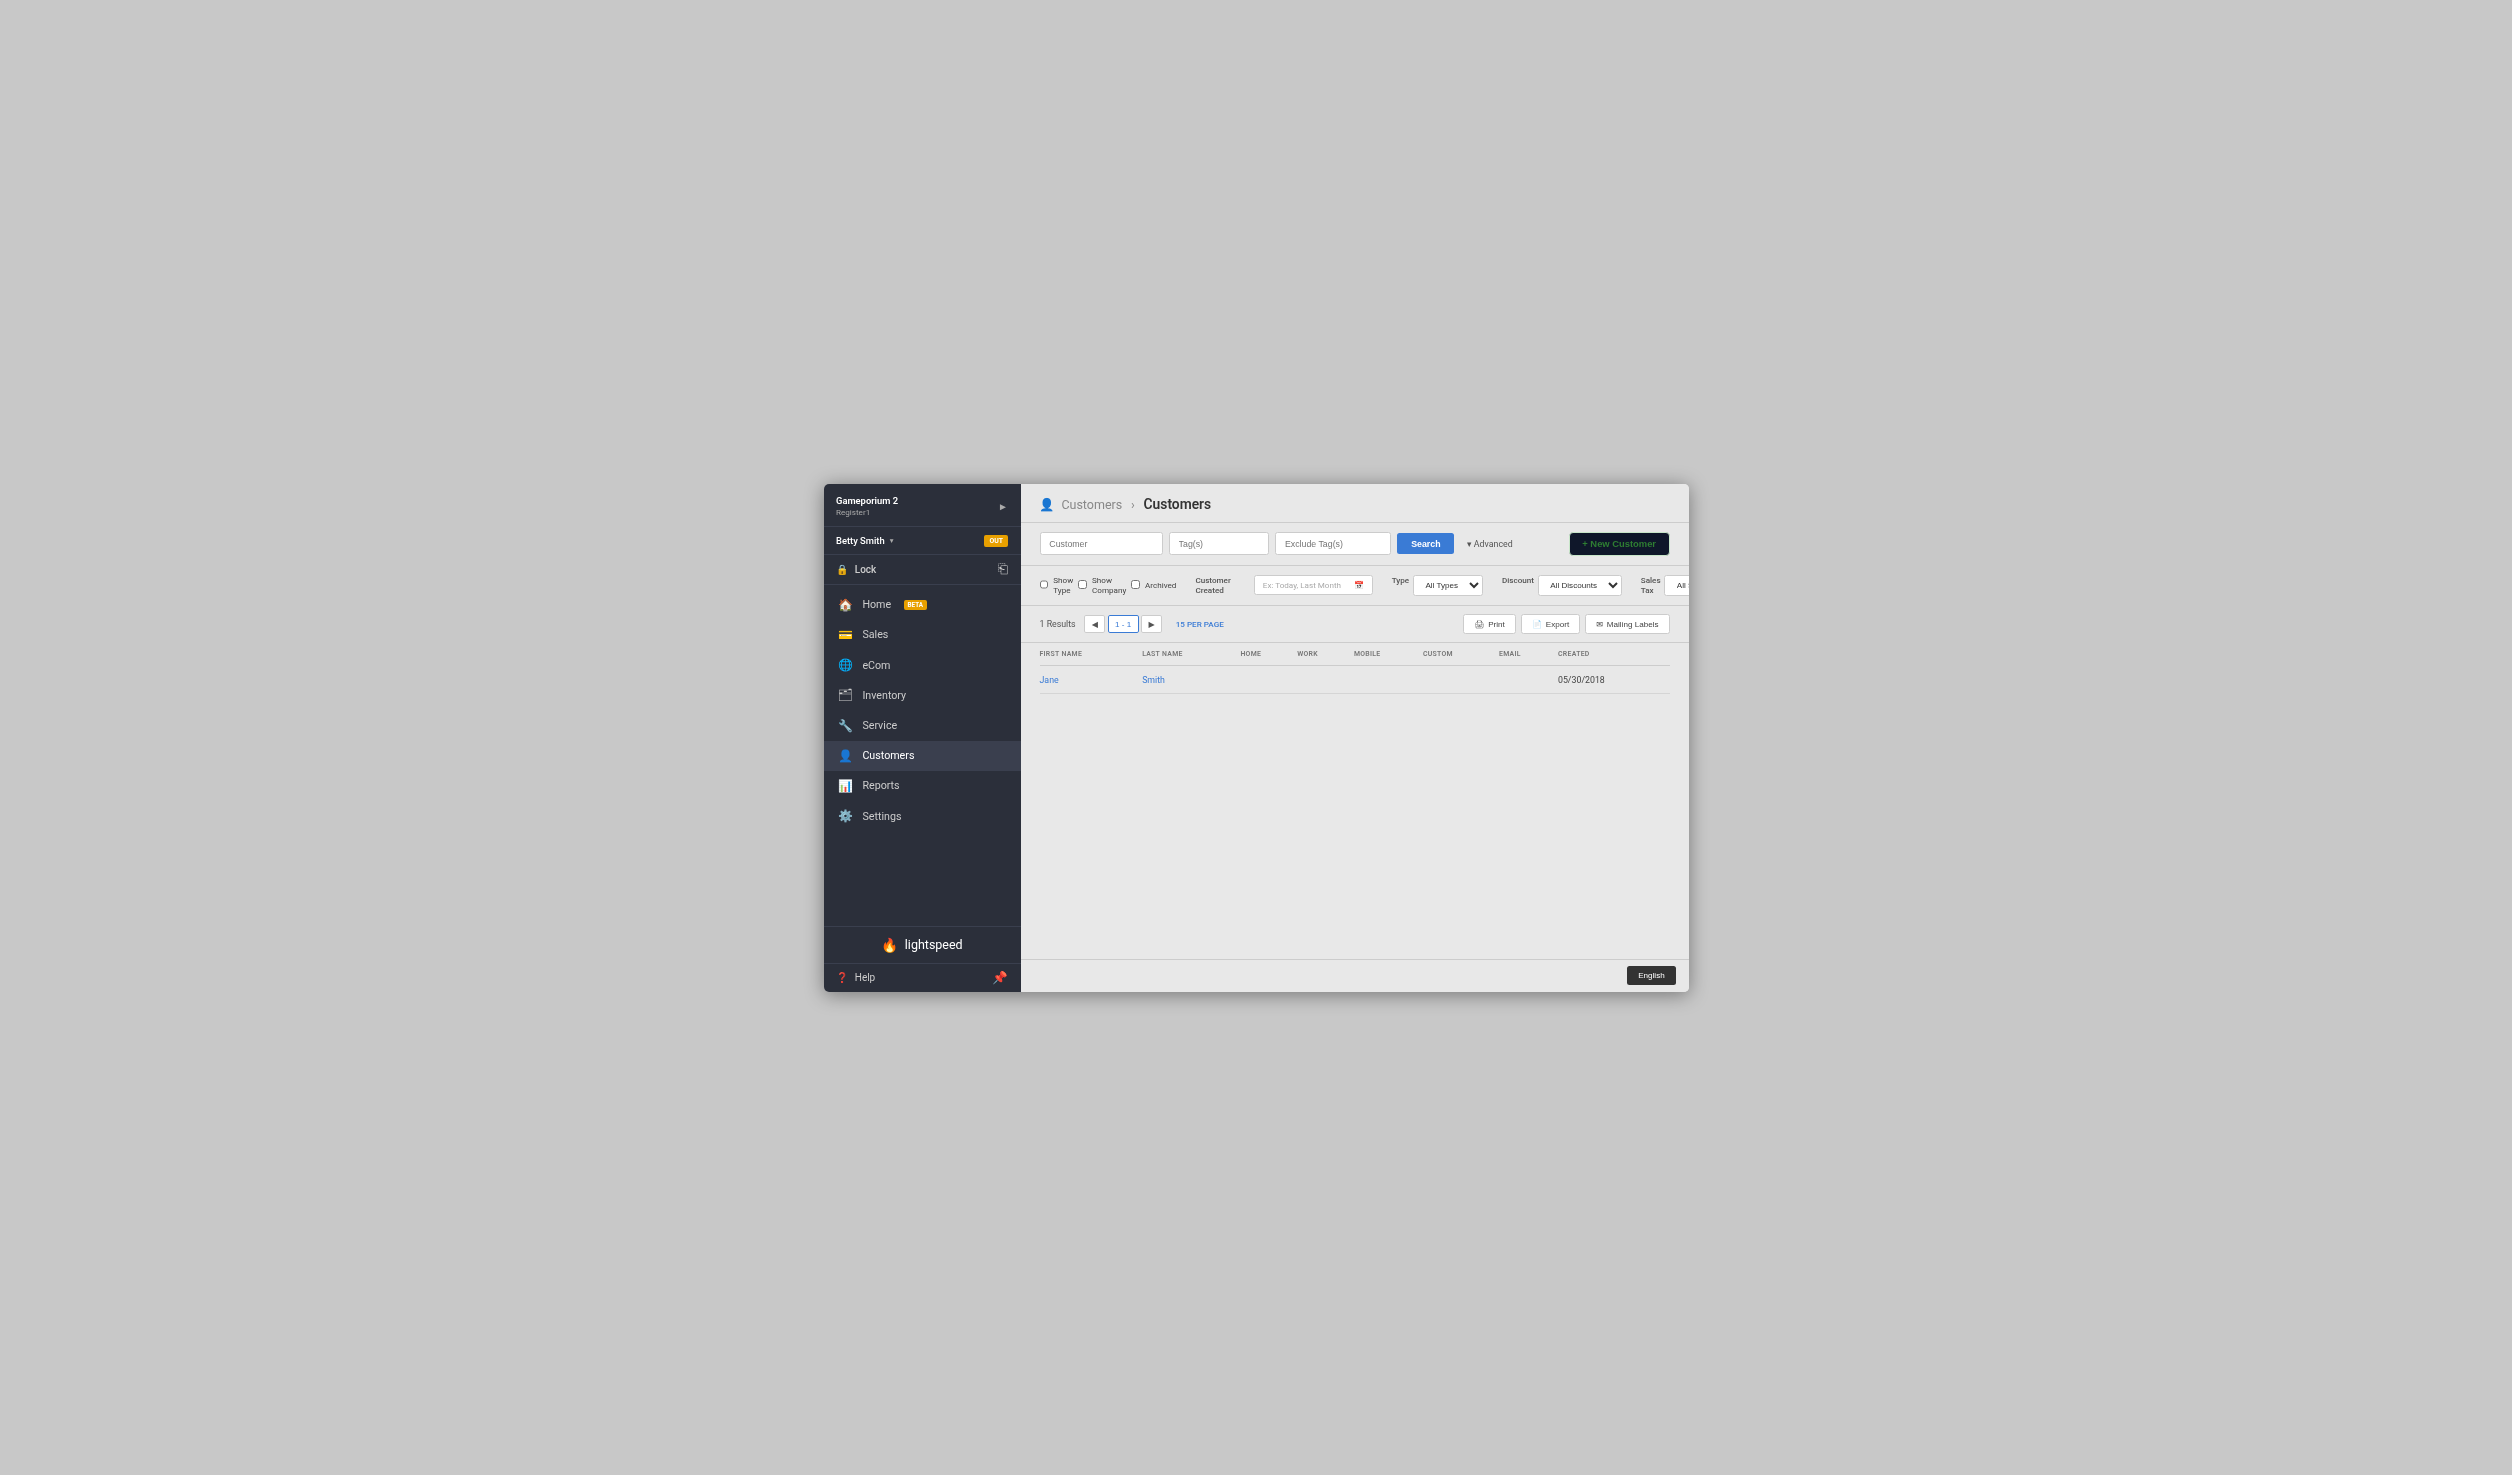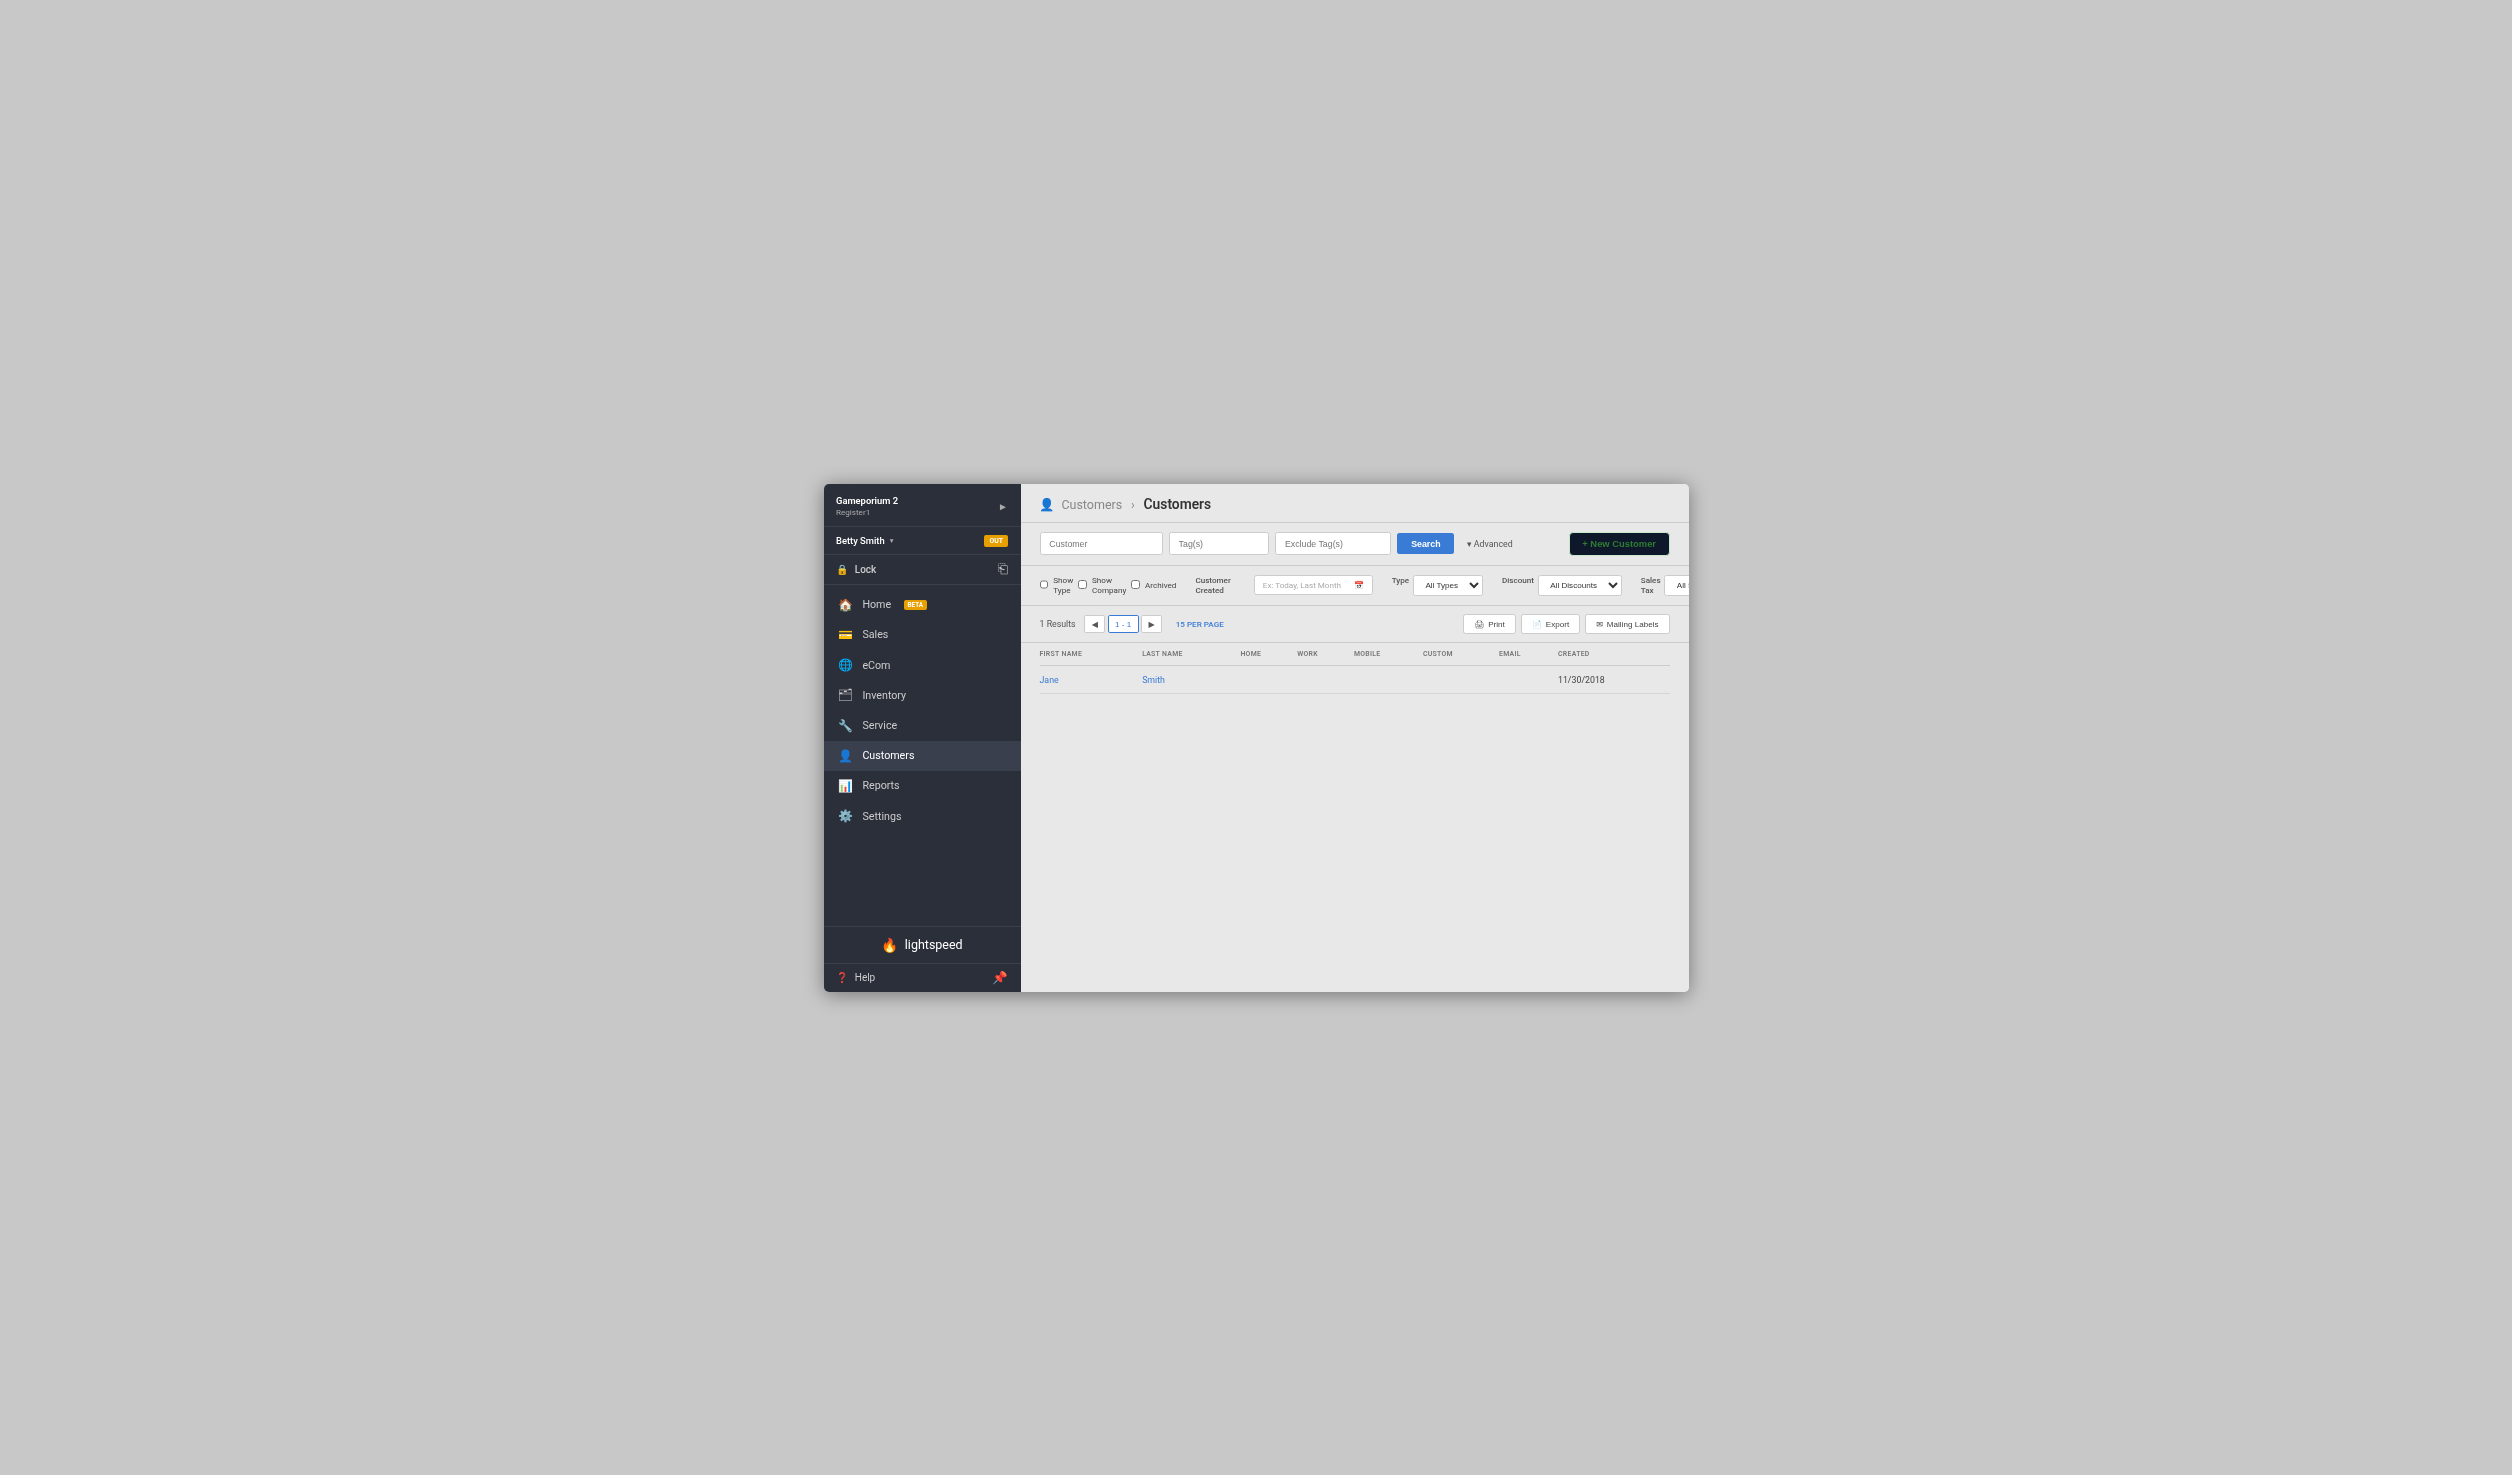--- a/index.html
+++ b/index.html
@@ -637,22 +637,25 @@
         <tbody>
 
         <tr>
               <td><a class="td-link" href="#">Jane</a></td>
               <td><a class="td-link" href="#">Smith</a></td>
               <td></td>
               <td></td>
               <td></td>
               <td></td>
               <td></td>
-              <td>11/30/2018</td>
+              <td>05/30/2018</td>
             </tr>
           </tbody>
       </table>
     </div>
 
+    <div class="bottom-bar">
+      <button class="lang-btn">English</button>
+    </div>
 
   </main>
 </div>
 
 
 </body></html>

